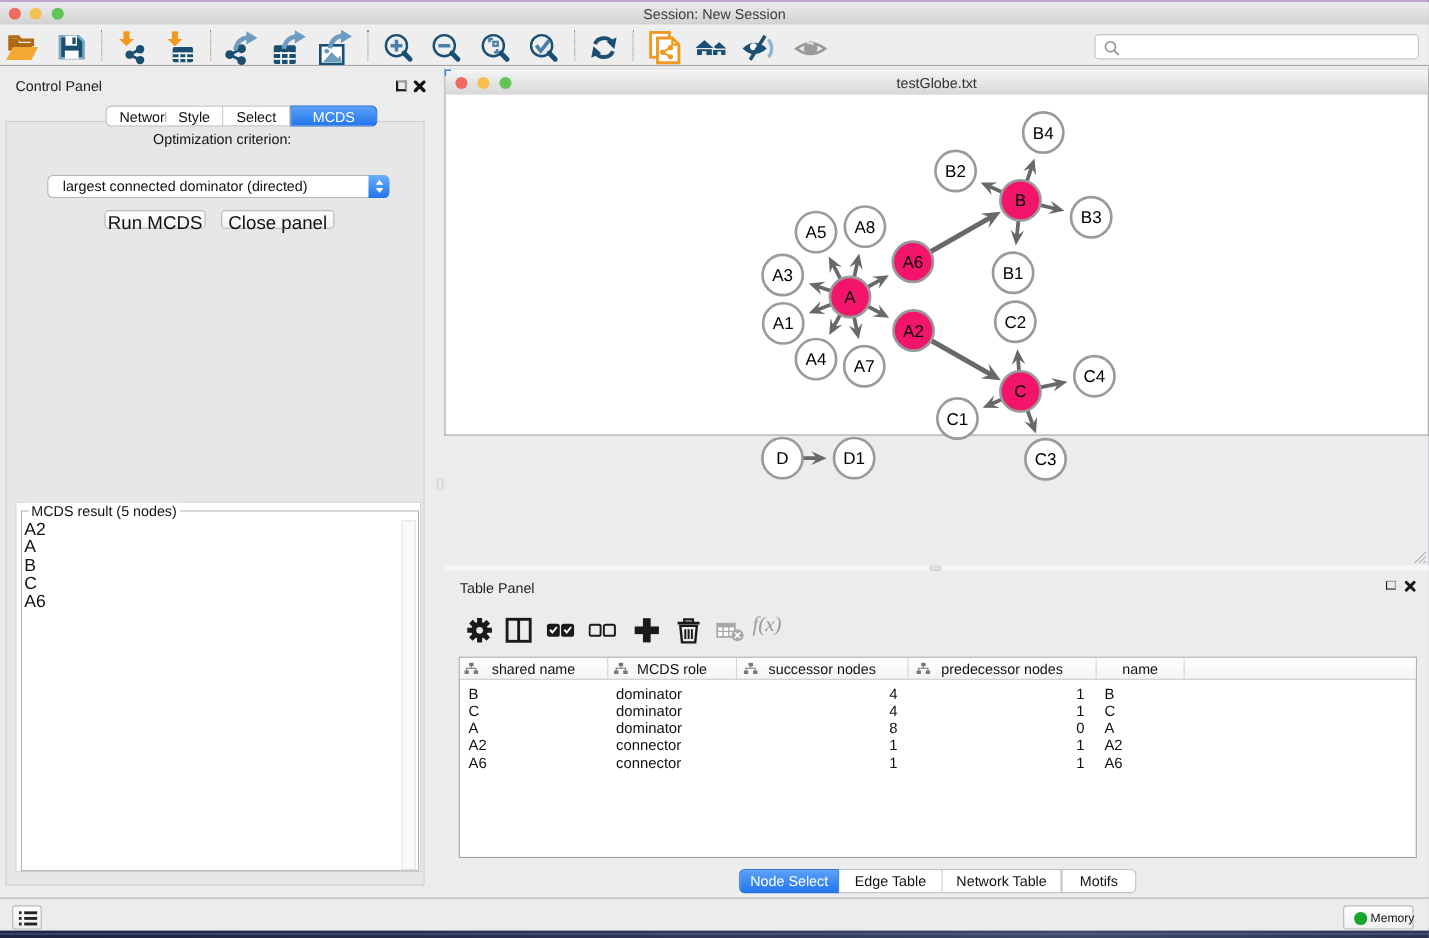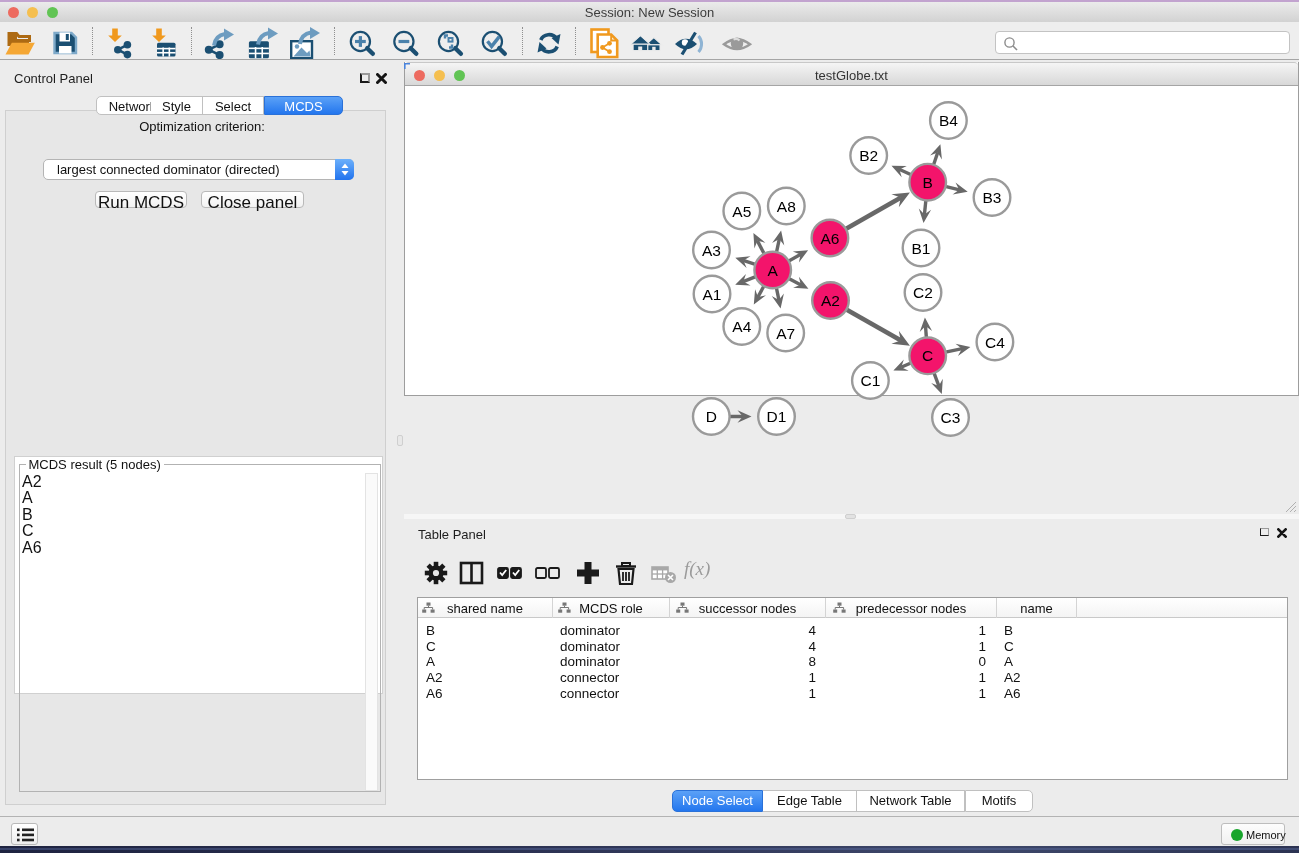--- a/index.html
+++ b/index.html
@@ -18,21 +18,21 @@
 #cpanel { left:0; top:59px; width:404px; height:755px; background:#ececec; }
 #cpTitle { left:14px; top:10px; font-size:13px; color:#1e1e1e; }
 #cpInner { left:5px; top:49px; width:381px; height:695px; background:#e7e7e7; border:1px solid #cfcfcf; }
 .tabrow { font-size:13px; z-index:3; }
 .tabrow .tab { position:absolute; top:0; height:19px; z-index:3; background:#fff; border:1px solid #c0c0c0; text-align:center; color:#111; padding-top:2px;}
 .tabrow .tabsel { background:linear-gradient(#5ba1f7,#2376ee); color:#fff; border:1px solid #2a71d8; }
 #optLabel { left:0; top:58px; width:100%; text-align:center; font-size:13px; color:#111; }
 #combo { left:43px; top:98px; width:311px; height:21px; background:#fff; border:1px solid #b4b4b4; border-radius:5px; font-size:13px; color:#111; }
 #comboBtn { right:-1px; top:-1px; width:19px; height:21px; border-radius:0 5px 5px 0; background:linear-gradient(#6cb0fb,#2173ee); }
 .btn { position:absolute; height:17px; background:linear-gradient(#ffffff,#f2f2f2); border:1px solid #b9b9b9; border-radius:4px; font-size:17px; color:#111; text-align:center; padding-top:1px; }
-#resultBox { left:14px; top:395px; width:369px; height:238px; background:#fff; border:1px solid #d0d0d0; }
+#resultBox { left:14px; top:395px; width:369px; height:337px; background:#fff; border:1px solid #d0d0d0; }
 #fieldset { left:3.5px; top:6.5px; width:362px; height:328px; border:1px solid #b2b2b2; }
 #legend { left:6px; top:-8px; background:#fff; padding:0 3px; font-size:13px; color:#111; }
 #resultList { left:7px; top:17px; font-size:16px; color:#111; line-height:16.45px; }
 #vsb { left:350px; top:16px; width:13px; height:318px; background:#fafafa; border:1px solid #e3e3e3; }
 
 #netwin { left:404px; top:60px; width:895px; height:334px; background:#fff; border:1px solid #9d9d9d; border-top:none; }
 #nettitle { left:0px; top:0px; width:893px; height:24px; background:linear-gradient(#f5f5f5,#d8d8d8); border-top:1px solid #c8c8c8; border-bottom:1px solid #a5a5a5; border-radius:4px 4px 0 0;}
 #nettitle .tl { border-radius:50%; width:11px; height:11px; top:7px; }
 #netname { width:100%; text-align:center; top:5px; font-size:13px; color:#333; }
 #graphsvg { left:0; top:24px; }

